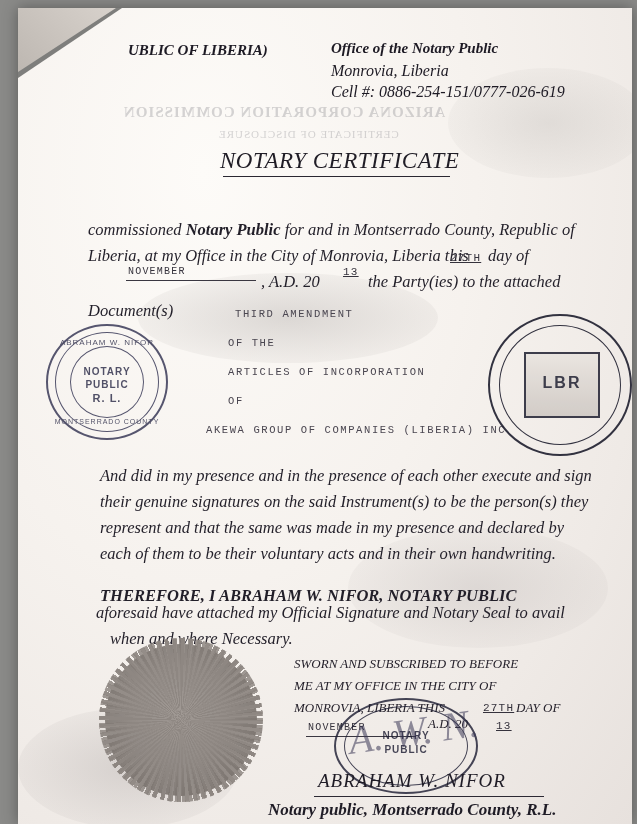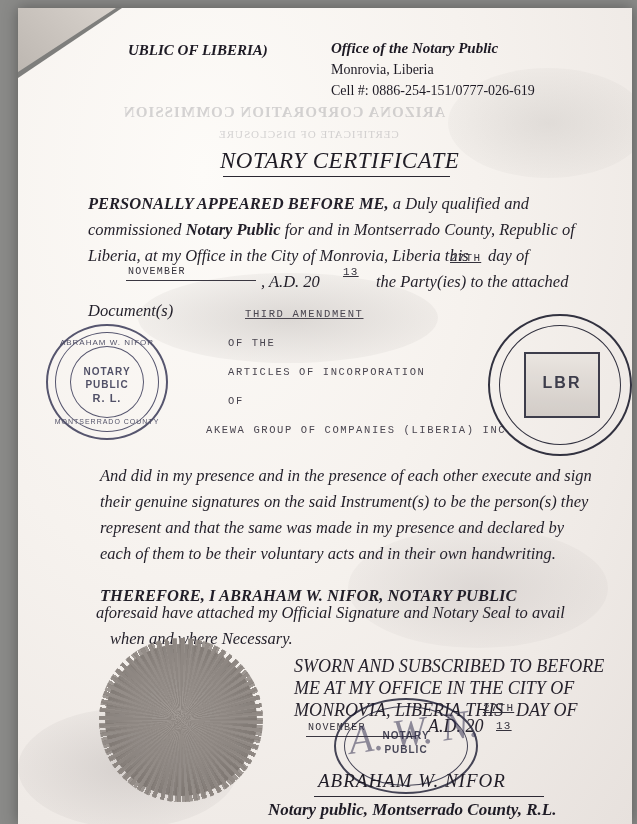--- a/index.html
+++ b/index.html
@@ -69,21 +69,22 @@
   }
   .hdr {
     font-family: "Liberation Serif", serif;
     font-weight: bold;
     font-style: italic;
     font-size: 15px;
     color: #1d1a24;
   }
   .hdr-small {
     font-family: "Liberation Serif", serif;
-    font-size: 14px;
+    font-style: italic;
+    font-size: 16px;
     color: #1d1a24;
   }
   #title {
     position: absolute;
     left: 202px;
     top: 140px;
     font-family: "Liberation Serif", serif;
     font-style: italic;
     font-weight: normal;
     font-size: 23px;
@@ -252,21 +253,21 @@
     font-family: "Liberation Sans", sans-serif;
     font-weight: bold;
     font-size: 10px;
     letter-spacing: 1px;
     color: #1a1a30;
   }
   .sworn {
     position: absolute;
     font-family: "Liberation Serif", serif;
     font-style: italic;
-    font-size: 18px;
+    font-size: 13px;
     color: #26222c;
     white-space: nowrap;
   }
   #sig {
     position: absolute;
     left: 300px;
     top: 762px;
     font-family: "Liberation Serif", serif;
     font-style: italic;
     font-size: 19px;
@@ -323,42 +324,38 @@
 
     <div class="txt hdr" style="left:90px;top:34px;margin-left:20px;">UBLIC  OF LIBERIA)</div>
 
     <div class="txt hdr" style="left:313px;top:32px;">Office of the Notary Public</div>
     <div class="txt hdr-small" style="left:313px;top:54px;">Monrovia, Liberia</div>
     <div class="txt hdr-small" style="left:313px;top:75px;">Cell #: 0886-254-151/0777-026-619</div>
 
     <div id="title">NOTARY CERTIFICATE</div>
     <div id="title-underline"></div>
 
-    <div class="body-line" style="left:70px;top:186px;">
-      <b>PERSONALLY APPEARED BEFORE ME,</b>
-      <span>a Duly qualified and</span>
-    </div>
     <div class="body-line" style="left:70px;top:212px;">
       <span>commissioned </span><b>Notary Public</b><span> for and in Montserrado County, Republic of</span>
     </div>
     <div class="body-line" style="left:70px;top:238px;">
       <span>Liberia, at my Office in the City of Monrovia, Liberia this</span>
     </div>
     <div class="fill fill-u" style="left:432px;top:244px;font-size:11px;">27TH</div>
     <div class="body-line" style="left:470px;top:238px;">day of</div>
 
     <div class="fill" style="left:110px;top:258px;">NOVEMBER</div>
     <div class="rule" style="left:108px;top:272px;width:130px;"></div>
     <div class="body-line" style="left:243px;top:264px;">, A.D. 20</div>
     <div class="fill fill-u" style="left:325px;top:258px;font-size:11px;">13</div>
-    <div class="body-line" style="left:350px;top:264px;margin-left:8px;">the Party(ies) to the attached</div>
+    <div class="body-line" style="left:350px;top:264px;">the Party(ies) to the attached</div>
 
     <div class="body-line" style="left:70px;top:293px;">Document(s)</div>
 
-    <div class="typed" style="left:227px;top:300px;text-decoration:underline;">THIRD  AMENDMENT</div>
+    <div class="typed" style="left:217px;top:300px;">THIRD  AMENDMENT</div>
     <div class="typed" style="left:210px;top:329px;">OF  THE</div>
     <div class="typed" style="left:210px;top:358px;">ARTICLES  OF  INCORPORATION</div>
     <div class="typed" style="left:210px;top:387px;">OF</div>
     <div class="typed" style="left:188px;top:416px;">AKEWA GROUP OF COMPANIES (LIBERIA) INC</div>
 
     <div id="stamp-left">
       <div class="ring2"></div>
       <div class="ring3"></div>
       <div class="arc-txt" style="top:12px;">ABRAHAM  W.  NIFOR</div>
       <div class="ctr" style="top:40px;">NOTARY</div>

